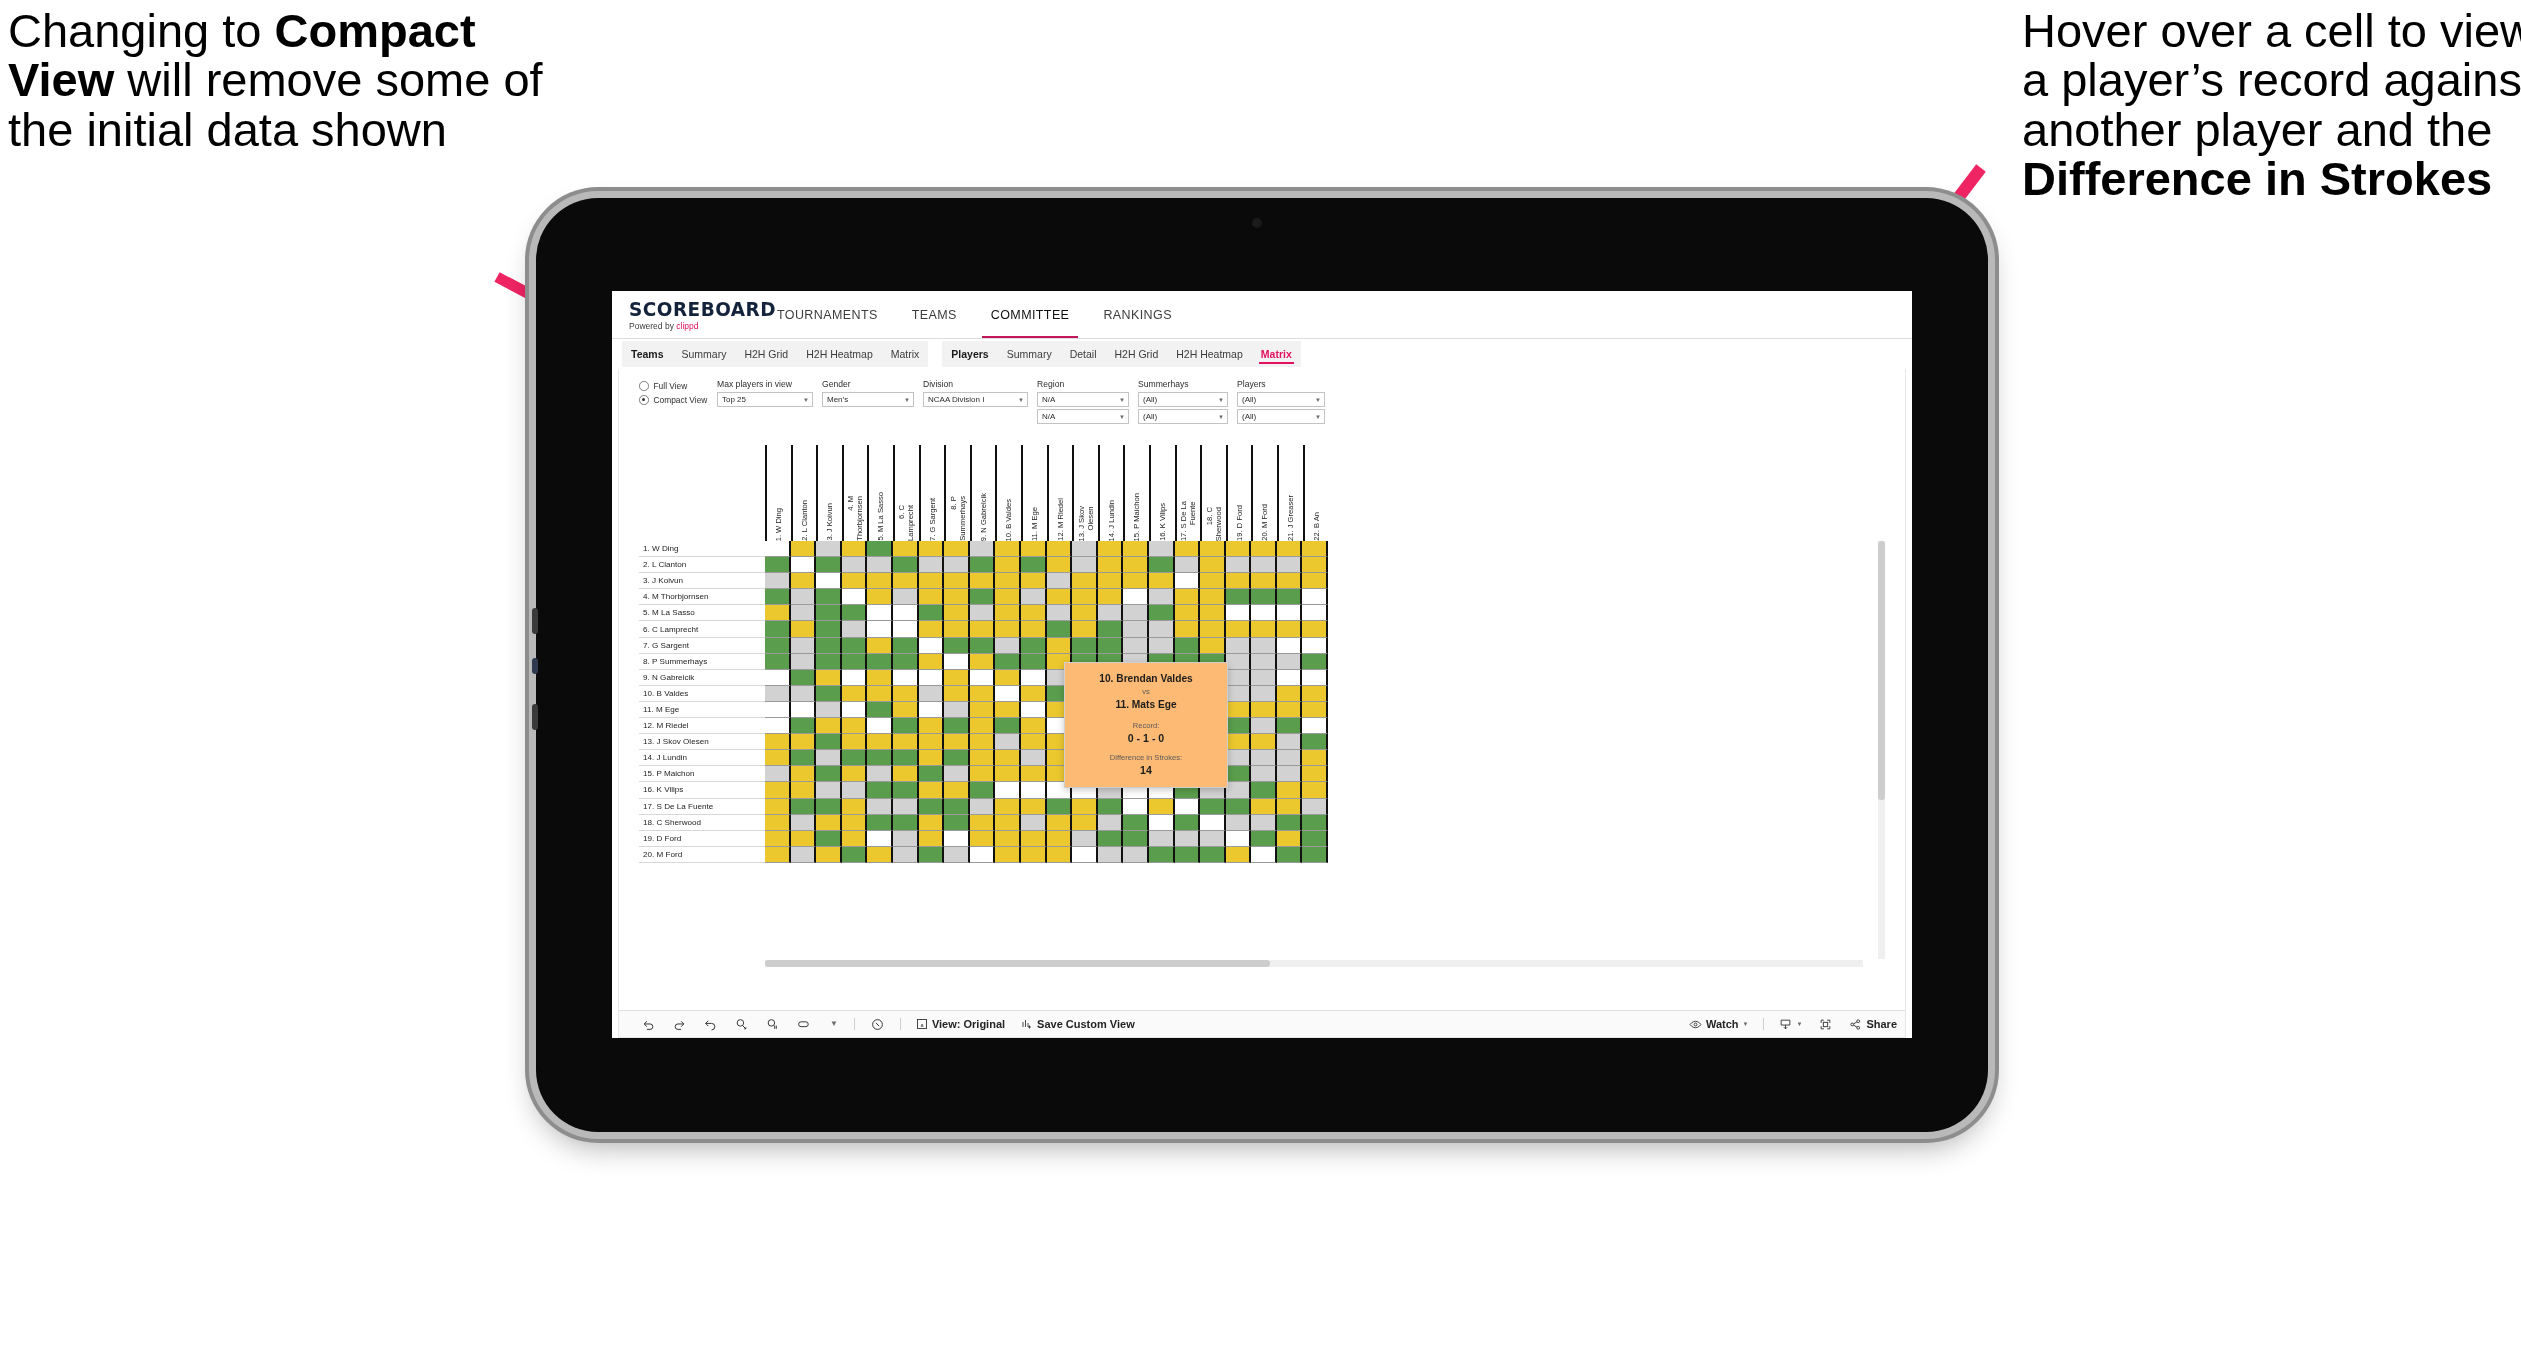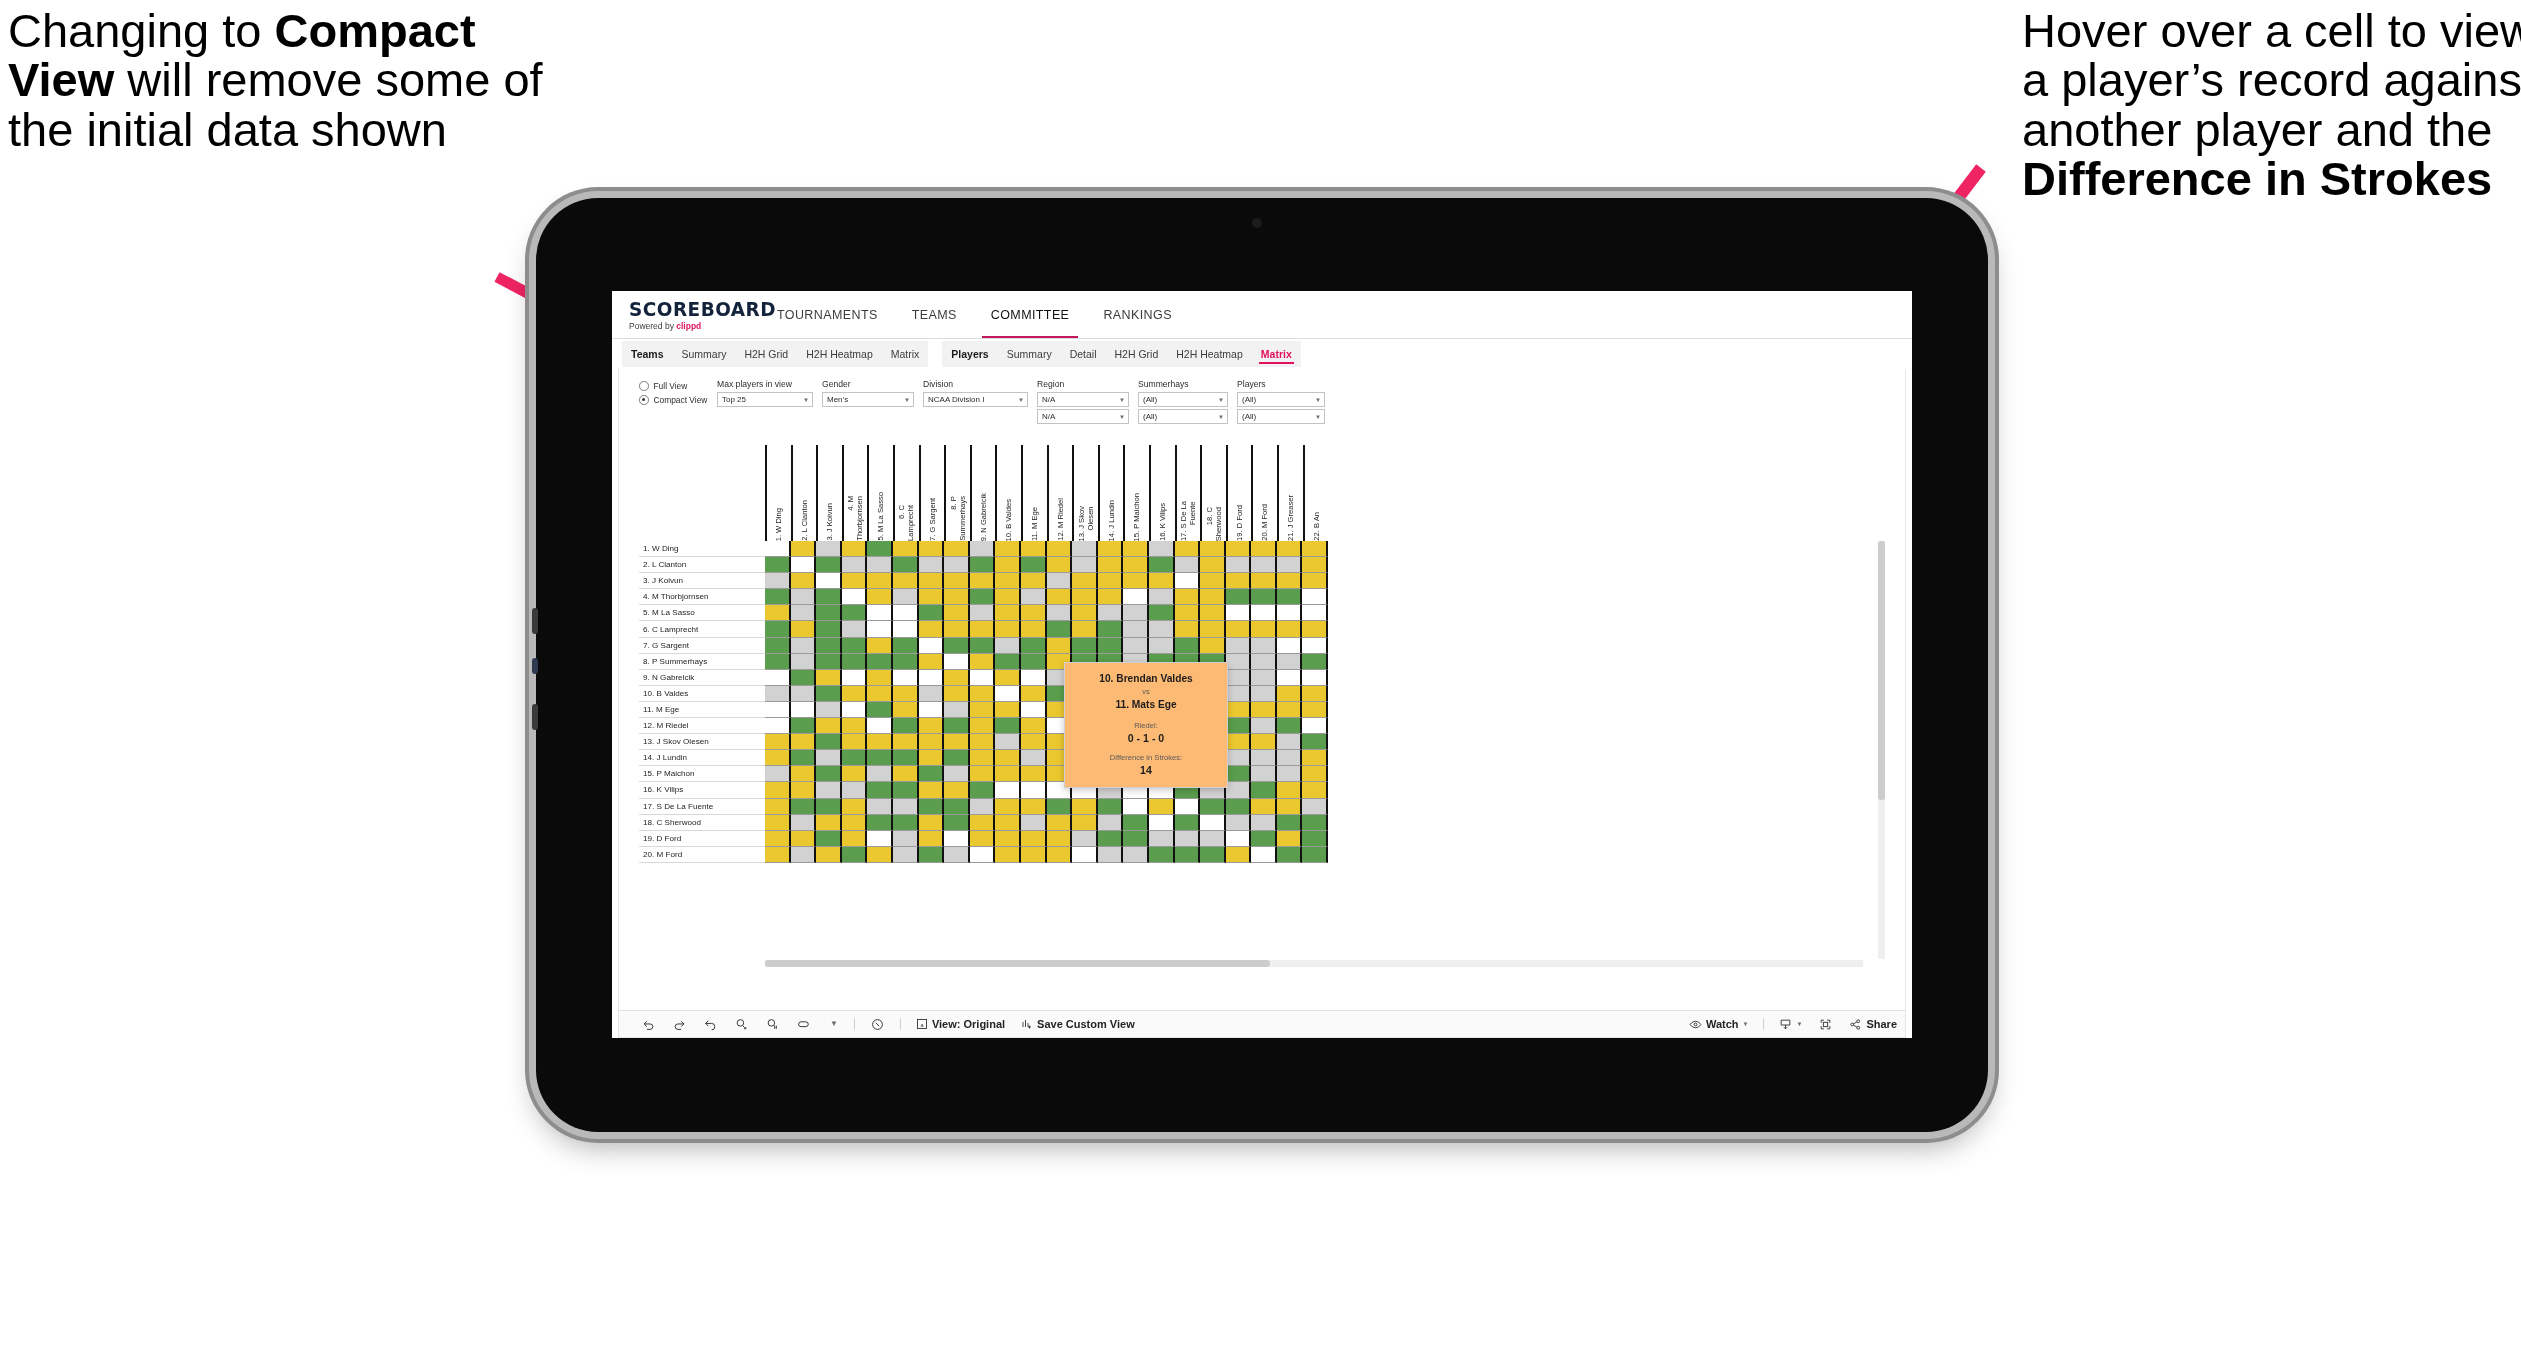--- a/index.html
+++ b/index.html
@@ -27,21 +27,21 @@
 
   
   #screen{position:absolute;left:76px;top:93px;width:1300px;height:747px;background:#ffffff;overflow:hidden;}
 
   
   #app-header{height:47px;background:#ffffff;border-bottom:1px solid #dcdcdc;display:flex;align-items:stretch;}
   #brand{width:148px;display:flex;flex-direction:column;justify-content:center;padding-left:17px;box-sizing:border-box;}
   #logo-word{font-family:"DejaVu Sans",sans-serif;font-weight:700;font-size:19px;letter-spacing:.5px;color:#13233b;
              transform:scaleX(.97);transform-origin:left center;}
   #logo-sub{font-size:8.5px;color:#3b3b3b;margin-top:1px;}
-  #logo-sub .pink{color:#e0115f;font-weight:700;}
+  #logo-sub .pink{color:#e0115f;font-weight:400;}
   .topnav{display:flex;align-items:stretch;}
   .topnav-item{display:flex;align-items:center;padding:0 17px;font-size:12.5px;color:#3c3c3c;letter-spacing:.4px;position:relative;cursor:pointer;}
   .topnav-item.active{color:#111;}
   .topnav-item.active:after{content:"";position:absolute;left:8px;right:8px;bottom:0;height:2.5px;background:#c2185b;}
 
   
   #subnav{height:30px;background:#ffffff;border-bottom:1px solid #e2e2e2;display:flex;align-items:stretch;padding-left:10px;}
   .subgroup{display:flex;align-items:stretch;background:#f2f2f2;margin:2px 0;}
   .subgroup.second{margin-left:14px;}
   .sub-item{display:flex;align-items:center;padding:0 9px;font-size:10.5px;color:#3c3c3c;cursor:pointer;position:relative;}
@@ -810,21 +810,21 @@
                 <div class="gcell" style="width: 25.6px; background: rgb(255, 255, 255);"></div>
                 <div class="gcell" style="width: 25.6px; background: rgb(90, 158, 77);"></div>
                 <div class="gcell" style="width: 25.6px; background: rgb(90, 158, 77);"></div>
               </div>
             </div>
 
           <div id="tooltip">
             <div class="tt-name">10. Brendan Valdes</div>
             <div class="tt-vs">vs</div>
             <div class="tt-name">11. Mats Ege</div>
-            <div class="tt-lab">Riedel:</div>
+            <div class="tt-lab">Record:</div>
             <div class="tt-val">0 - 1 - 0</div>
             <div class="tt-lab">Difference in Strokes:</div>
             <div class="tt-val">14</div>
           </div>
 
           <div id="hscroll">
               <div class="thumb"></div>
             </div>
           <div id="vscroll">
               <div class="thumb"></div>

